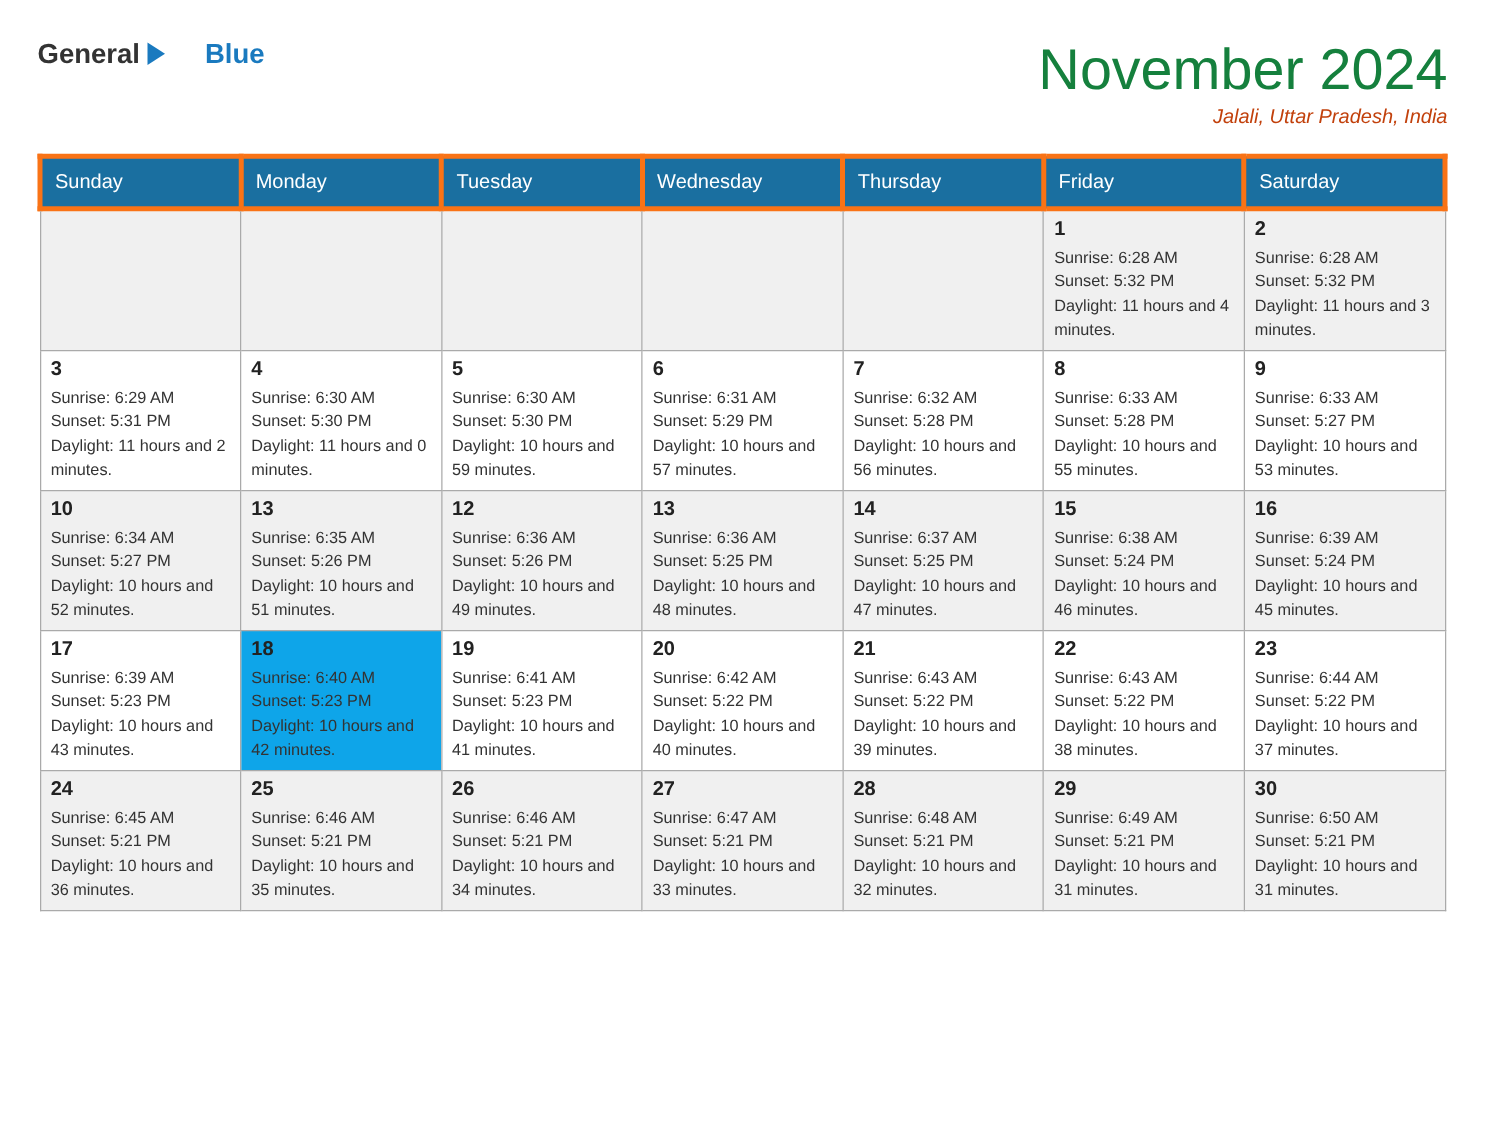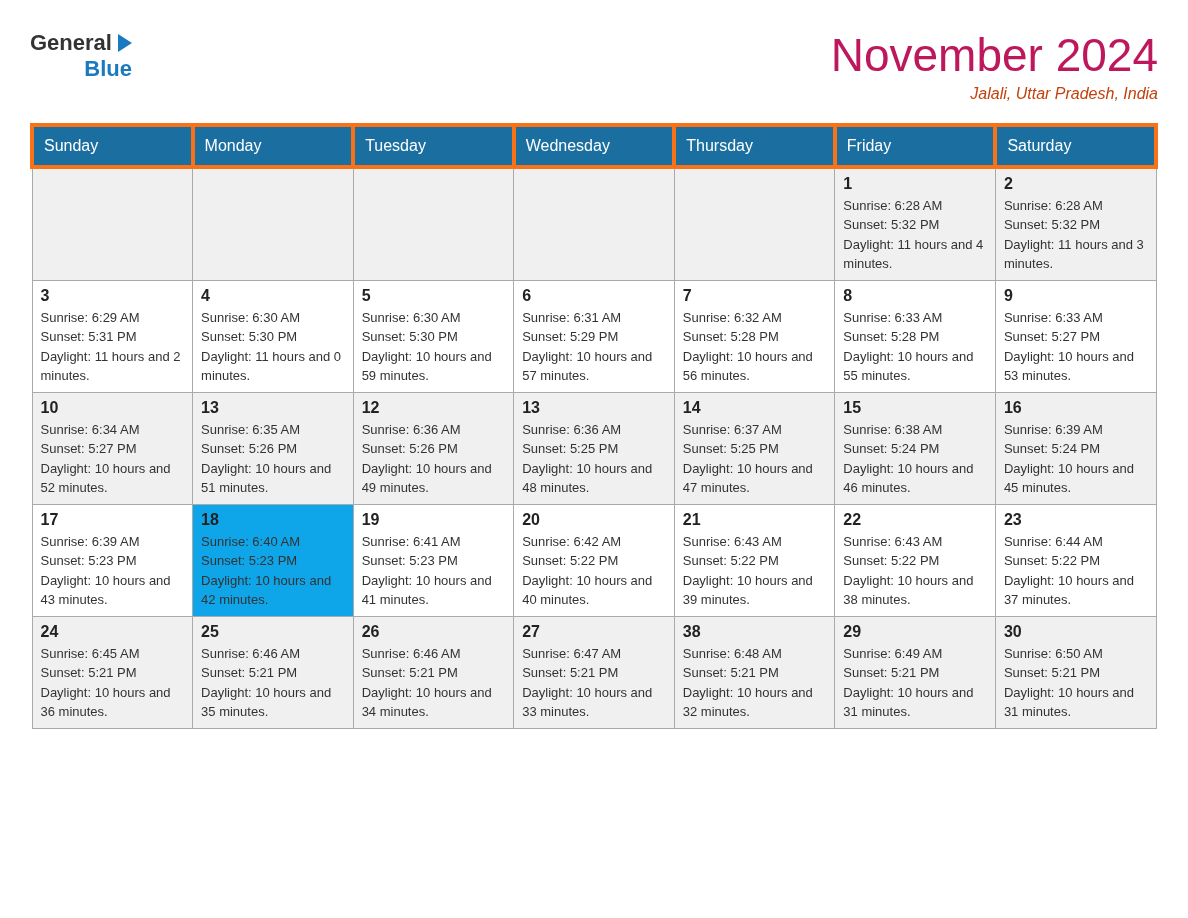--- a/index.html
+++ b/index.html
@@ -11,39 +11,40 @@
       min-height: 918px;
     }
     .header {
       display: flex;
       justify-content: space-between;
       align-items: flex-start;
       margin-bottom: 20px;
     }
     .logo-container {
       display: flex;
-      flex-direction: column;
+      flex-direction: row;
+      gap: 28px;
     }
     .logo-row1 {
       display: flex;
       align-items: center;
     }
     .logo-row2 {
       display: flex;
       align-items: center;
       justify-content: flex-end;
       padding-right: 4px;
     }
     .title-section {
       text-align: right;
     }
     .month-title {
       font-size: 46px;
       font-weight: normal;
-      color: #be185d;
+      color: #15803d;
       line-height: 1.1;
     }
     .location {
       font-size: 16px;
       color: #c2410c;
       margin-top: 4px;
       font-style: italic;
     }
     .calendar {
       width: 100%;
@@ -236,21 +237,21 @@
         </td>
         <td style="background-color: rgb(240, 240, 240);">
           <span class="day-number">26</span>
           <div class="day-info">Sunrise: 6:46 AM<br>Sunset: 5:21 PM<br>Daylight: 10 hours and 34 minutes.</div>
         </td>
         <td style="background-color: rgb(240, 240, 240);">
           <span class="day-number">27</span>
           <div class="day-info">Sunrise: 6:47 AM<br>Sunset: 5:21 PM<br>Daylight: 10 hours and 33 minutes.</div>
         </td>
         <td style="background-color: rgb(240, 240, 240);">
-          <span class="day-number">38</span>
+          <span class="day-number">28</span>
           <div class="day-info">Sunrise: 6:48 AM<br>Sunset: 5:21 PM<br>Daylight: 10 hours and 32 minutes.</div>
         </td>
         <td style="background-color: rgb(240, 240, 240);">
           <span class="day-number">29</span>
           <div class="day-info">Sunrise: 6:49 AM<br>Sunset: 5:21 PM<br>Daylight: 10 hours and 31 minutes.</div>
         </td>
         <td style="background-color: rgb(240, 240, 240);">
           <span class="day-number">30</span>
           <div class="day-info">Sunrise: 6:50 AM<br>Sunset: 5:21 PM<br>Daylight: 10 hours and 31 minutes.</div>
         </td>

